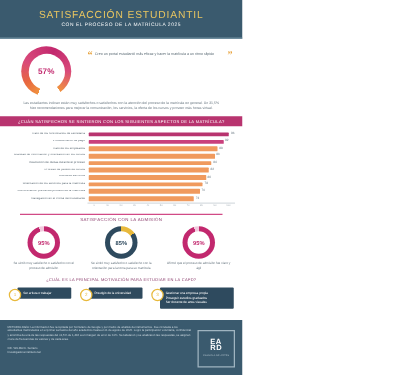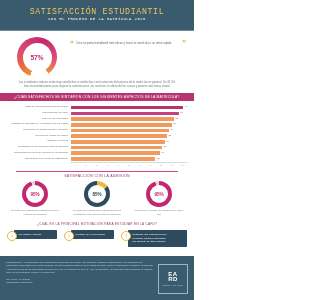--- a/index.html
+++ b/index.html
@@ -15,21 +15,20 @@
 
   
   .header {
     background: #3a5a6e;
     height: 30px;
     display: flex;
     flex-direction: column;
     align-items: center;
     justify-content: center;
     border-bottom: 1px solid #6f8fa0;
-    font-family: Liberation Mono, monospace;
   }
   .header-title {
     color: #e8c560;
     font-size: 8.2px;
     letter-spacing: 0.7px;
     font-weight: normal;
     line-height: 1;
   }
   .header-sub {
     color: #ffffff;

